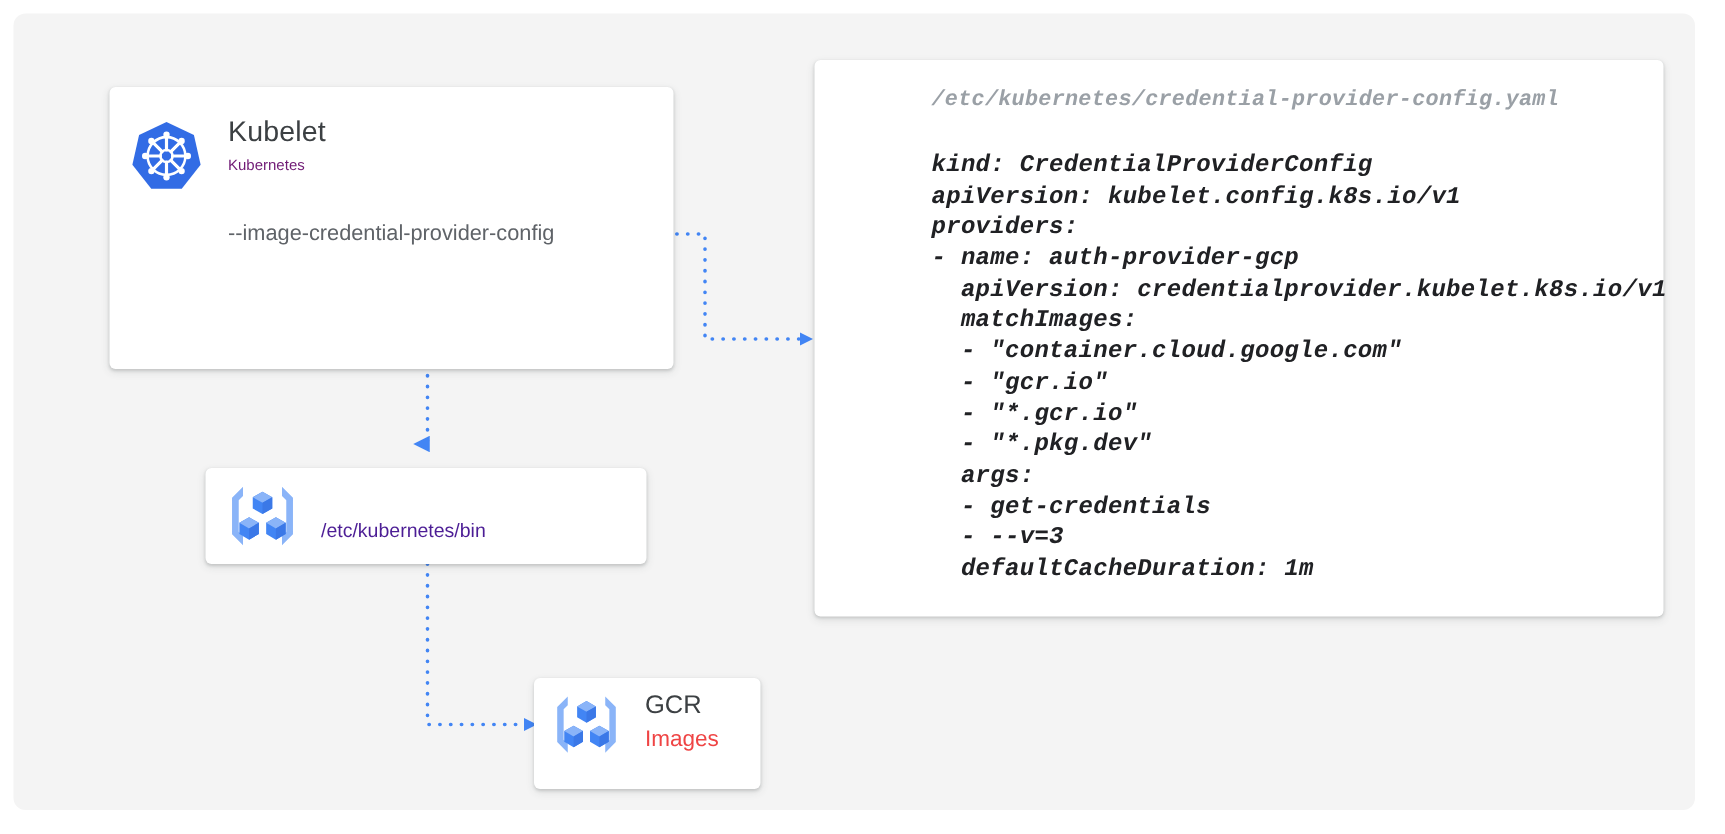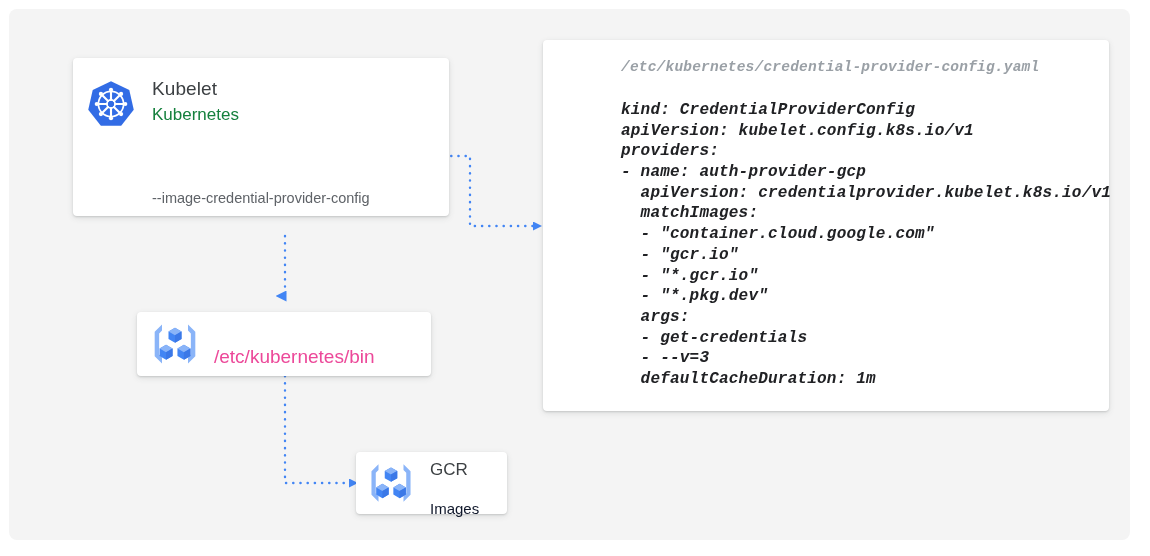--- a/index.html
+++ b/index.html
@@ -36,21 +36,21 @@
     border-radius: 4px;
     box-shadow: 0 1px 2px rgba(60,64,67,.18), 0 2px 6px rgba(60,64,67,.12);
     text-decoration: underline;
   }
 
   
   .kubelet-card {
     left: 73px;
     top: 58px;
     width: 376px;
-    height: 158px;
+    height: 188px;
   }
   .k8s-logo {
     position: absolute;
     left: 12px;
     top: 20px;
     width: 52px;
     height: 52px;
   }
   .kubelet-title {
     position: absolute;
@@ -58,31 +58,30 @@
     top: 20px;
     font-size: 19px;
     color: #3c4043;
     letter-spacing: .1px;
     white-space: nowrap;
   }
   .kubelet-sub {
     position: absolute;
     left: 79px;
     top: 47px;
-    font-size: 17px;
-    color: #15803d;
+    font-size: 10px;
+    color: #701a75;
     white-space: nowrap;
   }
   .flag-line {
     position: absolute;
     left: 79px;
     font-size: 14.5px;
     color: #5f6368;
     white-space: nowrap;
-    margin-top: 42px;
   }
   .flag-1 { top: 90px; }
   .flag-2 { top: 114px; }
 
   
   .auth-card {
     left: 137px;
     top: 312px;
     width: 294px;
     height: 64px;
@@ -99,53 +98,53 @@
     left: 77px;
     top: 10px;
     font-size: 17px;
     color: #3c4043;
     white-space: nowrap;
   }
   .auth-sub {
     position: absolute;
     left: 77px;
     top: 34px;
-    font-size: 19px;
-    color: #ec4899;
+    font-size: 13px;
+    color: #4c1d95;
     white-space: nowrap;
   }
 
   
   .gcr-card {
     left: 356px;
     top: 452px;
     width: 151px;
-    height: 62px;
+    height: 74px;
   }
   .gcr-icon {
     position: absolute;
     left: 10px;
     top: 6px;
     width: 50px;
     height: 50px;
   }
   .gcr-title {
     position: absolute;
     left: 74px;
     top: 8px;
     font-size: 17px;
     color: #3c4043;
     white-space: nowrap;
   }
   .gcr-sub {
     position: absolute;
     left: 74px;
-    top: 48px;
+    top: 32px;
     font-size: 15px;
-    color: #0f172a;
+    color: #ef4444;
     white-space: nowrap;
   }
 
   
   .code-card {
     left: 543px;
     top: 40px;
     width: 566px;
     height: 371px;
   }

